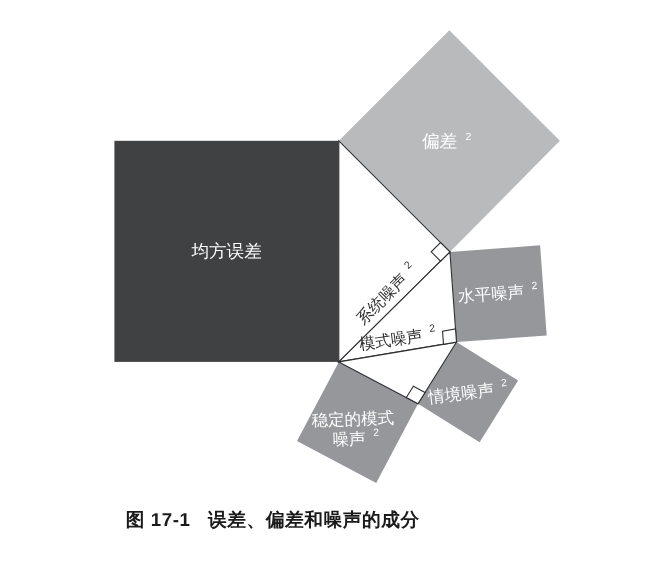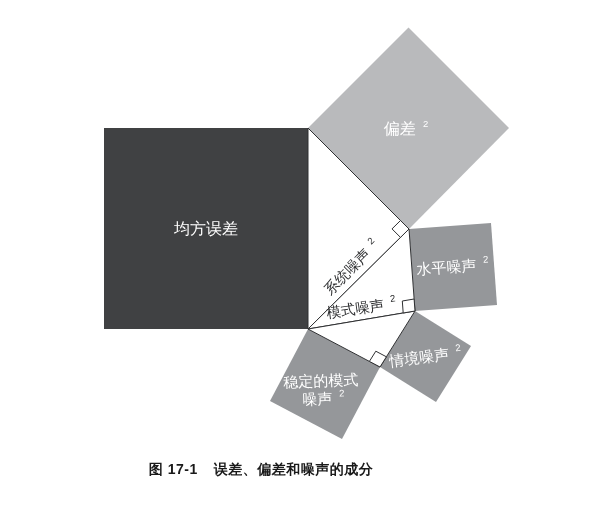--- a/index.html
+++ b/index.html
@@ -28,27 +28,27 @@
   }
   text { font-family: "Liberation Sans", sans-serif; }
   .lbl-light { fill: var(--shape-label, #ffffff); }
   .lbl-dark  { fill: var(--edge-label, #2f3032); }
   .f16 { font-size: 16px; }
   .f15 { font-size: 15px; }
   .f14 { font-size: 14.5px; }
   .sup { font-size: 9.5px; }
   .caption {
     position: absolute;
-    left: 13px;
+    left: 0;
     top: 461px;
     width: 484px;
     box-sizing: border-box;
     padding-left: 12px;
     text-align: center;
-    font-size: 14px;
+    font-size: 17px;
     font-weight: bold;
     letter-spacing: 0.5px;
     color: var(--caption, #1a1a1a);
   }
   .caption .fig-num { margin-right: 16px; }
 </style>
 </head>
 <body>
 
 <div class="stage">

